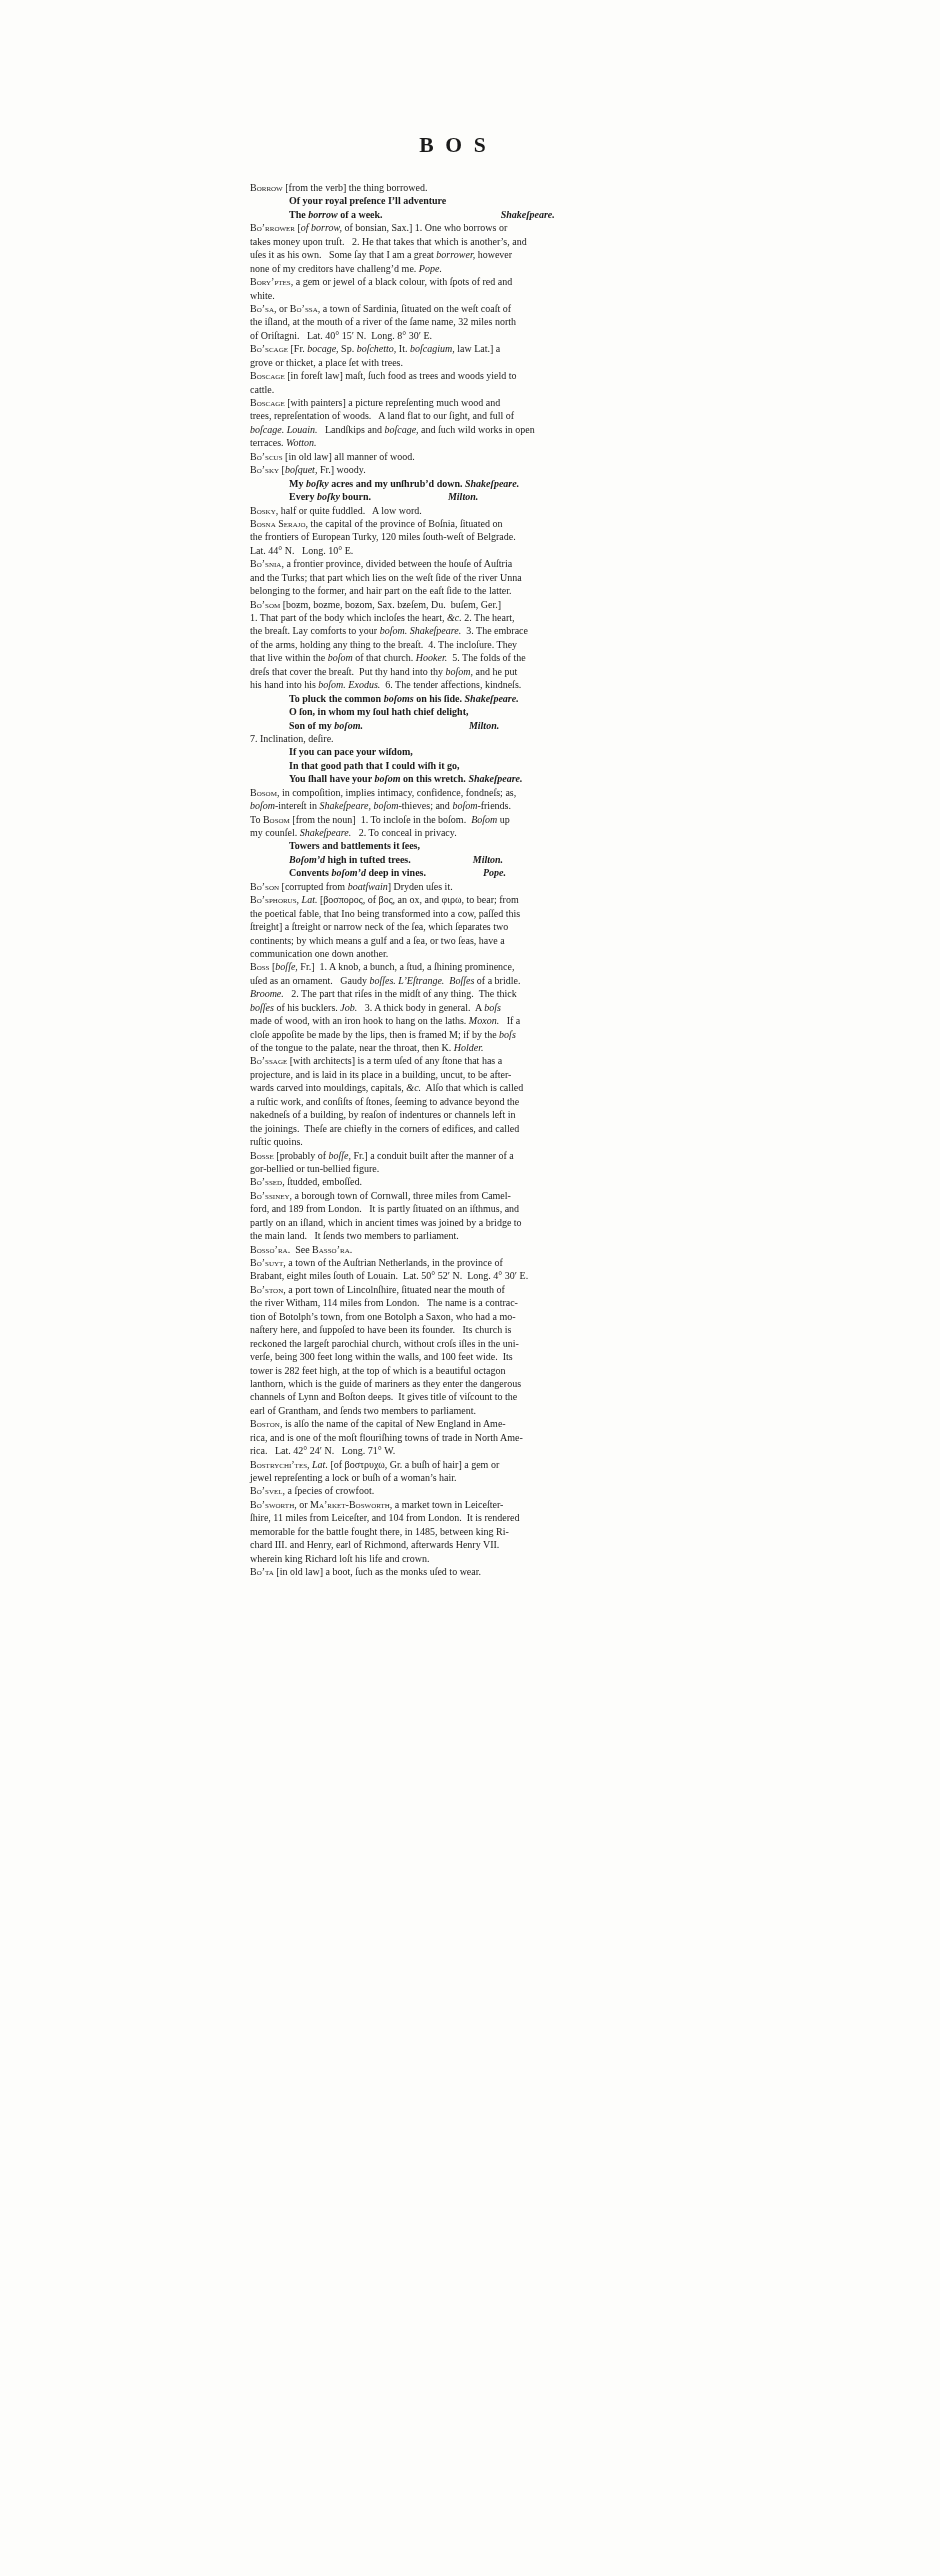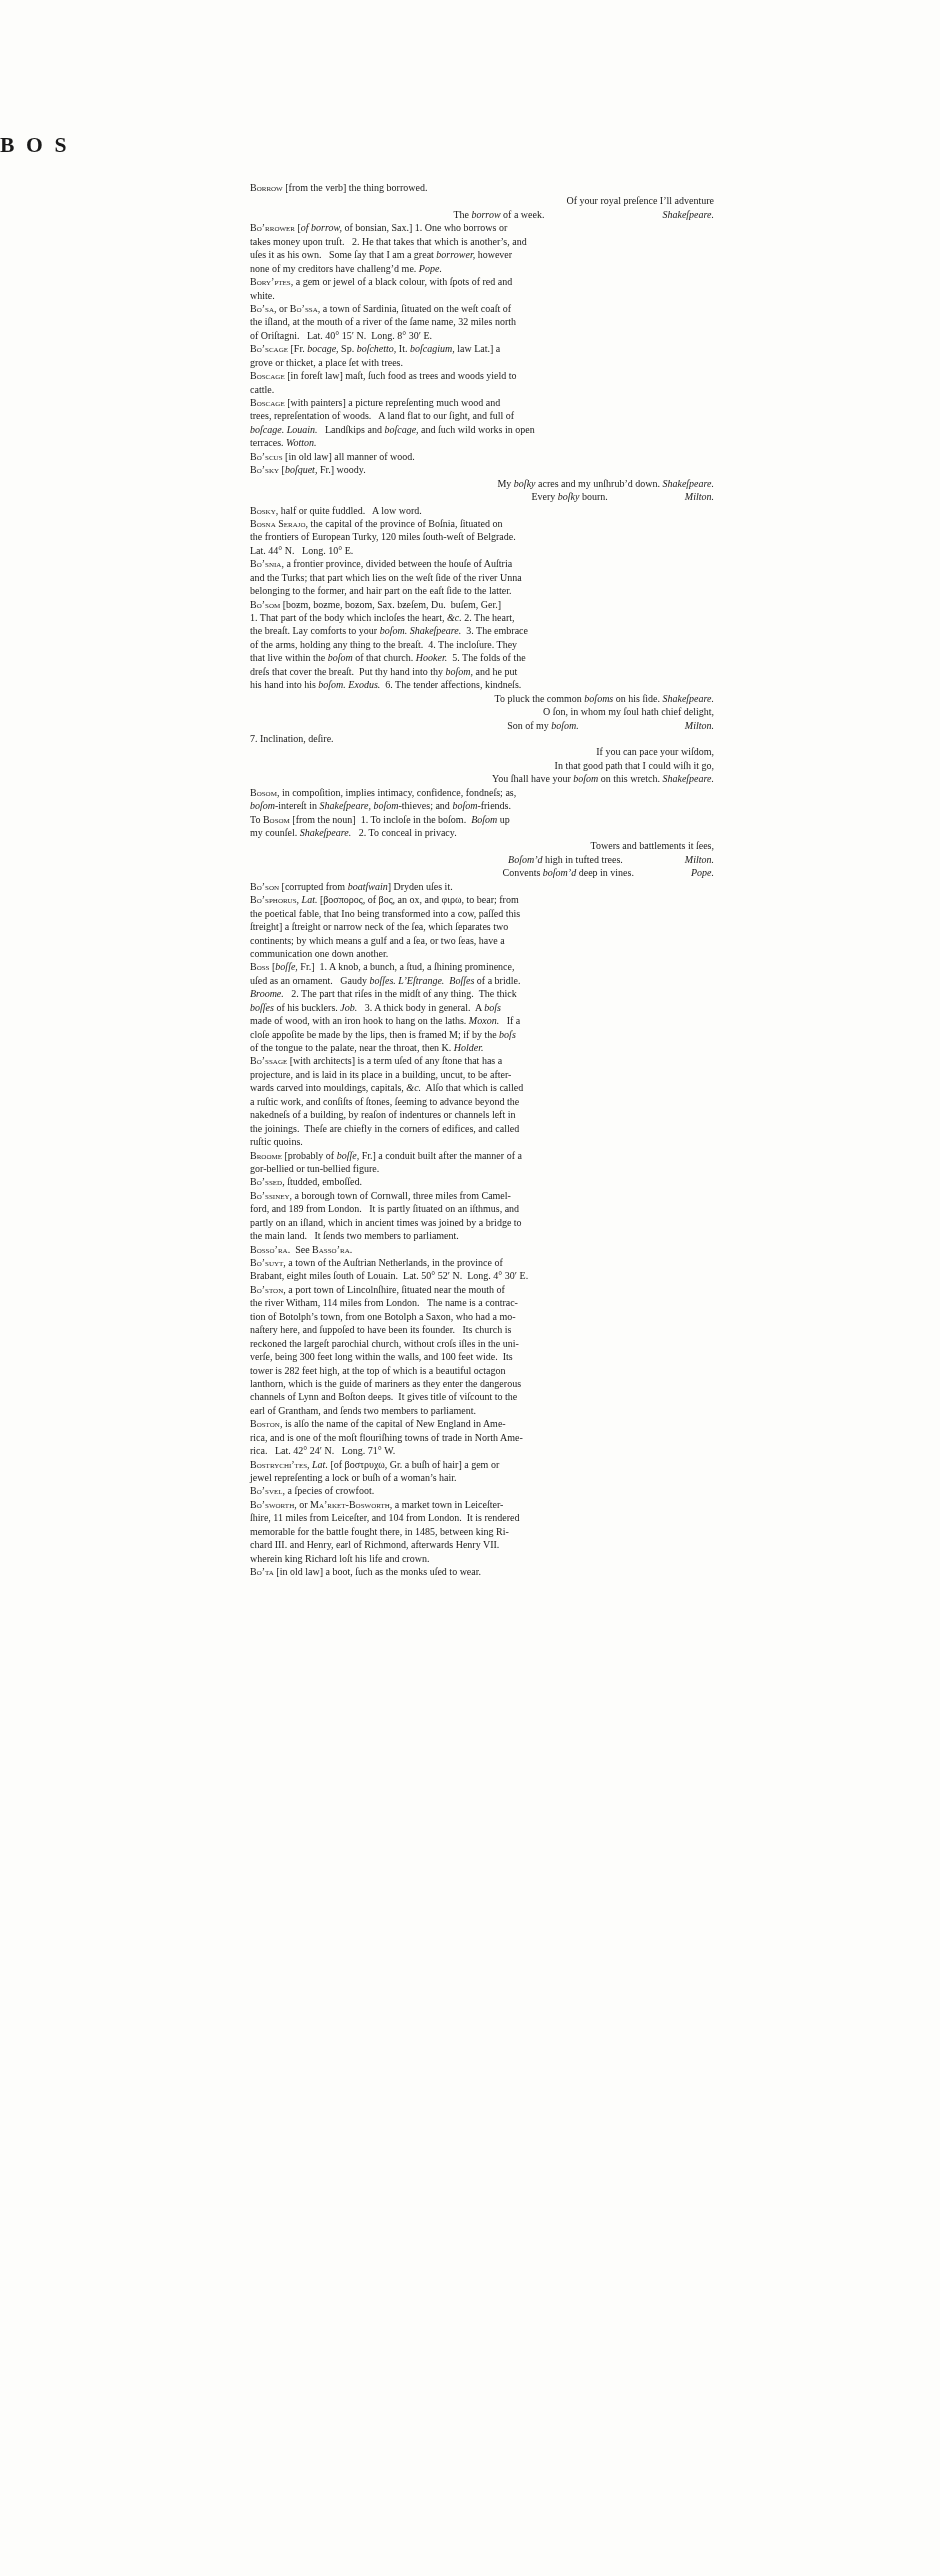--- a/index.html
+++ b/index.html
@@ -19,20 +19,21 @@
     left: 0; top: 0;
     width: 940px;
     height: 3184px;
     background: #fdfdfb;
   }
   .header {
     position: absolute;
     left: 0;
     top: 133px;
     width: 908px;
+    text-align: center;
     font-size: 21.6px;
     font-weight: bold;
     letter-spacing: 3.1px;
     font-family: "Liberation Serif", serif;
   }
   .column {
     position: absolute;
     left: 242px;
     top: 181px;
     width: 464px;
@@ -52,21 +53,22 @@
     padding: 0;
   }
   .it {
     font-style: italic;
   }
   .hw {
     font-variant: small-caps;
   }
   .verse {
     text-indent: 39px;
-    text-align: right;
+    text-align: left;
+    font-weight: bold;
   }
   .numlead {
     text-indent: 0;
     margin-left: 0;
   }
 </style>
 </head>
 <body>
 
 <div class="page">
@@ -178,21 +180,21 @@
       <div class="entry">
         <p class="entry-line"><span class="hw">Bo’ssage</span> [with architects] is a term uſed of any ſtone that has a</p>
         <p class="entry-line">projecture, and is laid in its place in a building, uncut, to be after-</p>
         <p class="entry-line">wards carved into mouldings, capitals, <span class="it">&amp;c.</span>&nbsp; Alſo that which is called</p>
         <p class="entry-line">a ruſtic work, and conſiſts of ſtones, ſeeming to advance beyond the</p>
         <p class="entry-line">nakedneſs of a building, by reaſon of indentures or channels left in</p>
         <p class="entry-line">the joinings.&nbsp; Theſe are chiefly in the corners of edifices, and called</p>
         <p class="entry-line">ruſtic quoins.</p>
       </div>
       <div class="entry">
-        <p class="entry-line"><span class="hw">Broome</span> [probably of <span class="it">boſſe,</span> Fr.] a conduit built after the manner of a</p>
+        <p class="entry-line"><span class="hw">Bosse</span> [probably of <span class="it">boſſe,</span> Fr.] a conduit built after the manner of a</p>
         <p class="entry-line">gor-bellied or tun-bellied figure.</p>
       </div>
       <div class="entry">
         <p class="entry-line"><span class="hw">Bo’ssed</span>, ſtudded, emboſſed.</p>
       </div>
       <div class="entry">
         <p class="entry-line"><span class="hw">Bo’ssiney</span>, a borough town of Cornwall, three miles from Camel-</p>
         <p class="entry-line">ford, and 189 from London.&nbsp;&nbsp; It is partly ſituated on an iſthmus, and</p>
         <p class="entry-line">partly on an iſland, which in ancient times was joined by a bridge to</p>
         <p class="entry-line">the main land.&nbsp;&nbsp; It ſends two members to parliament.</p>

